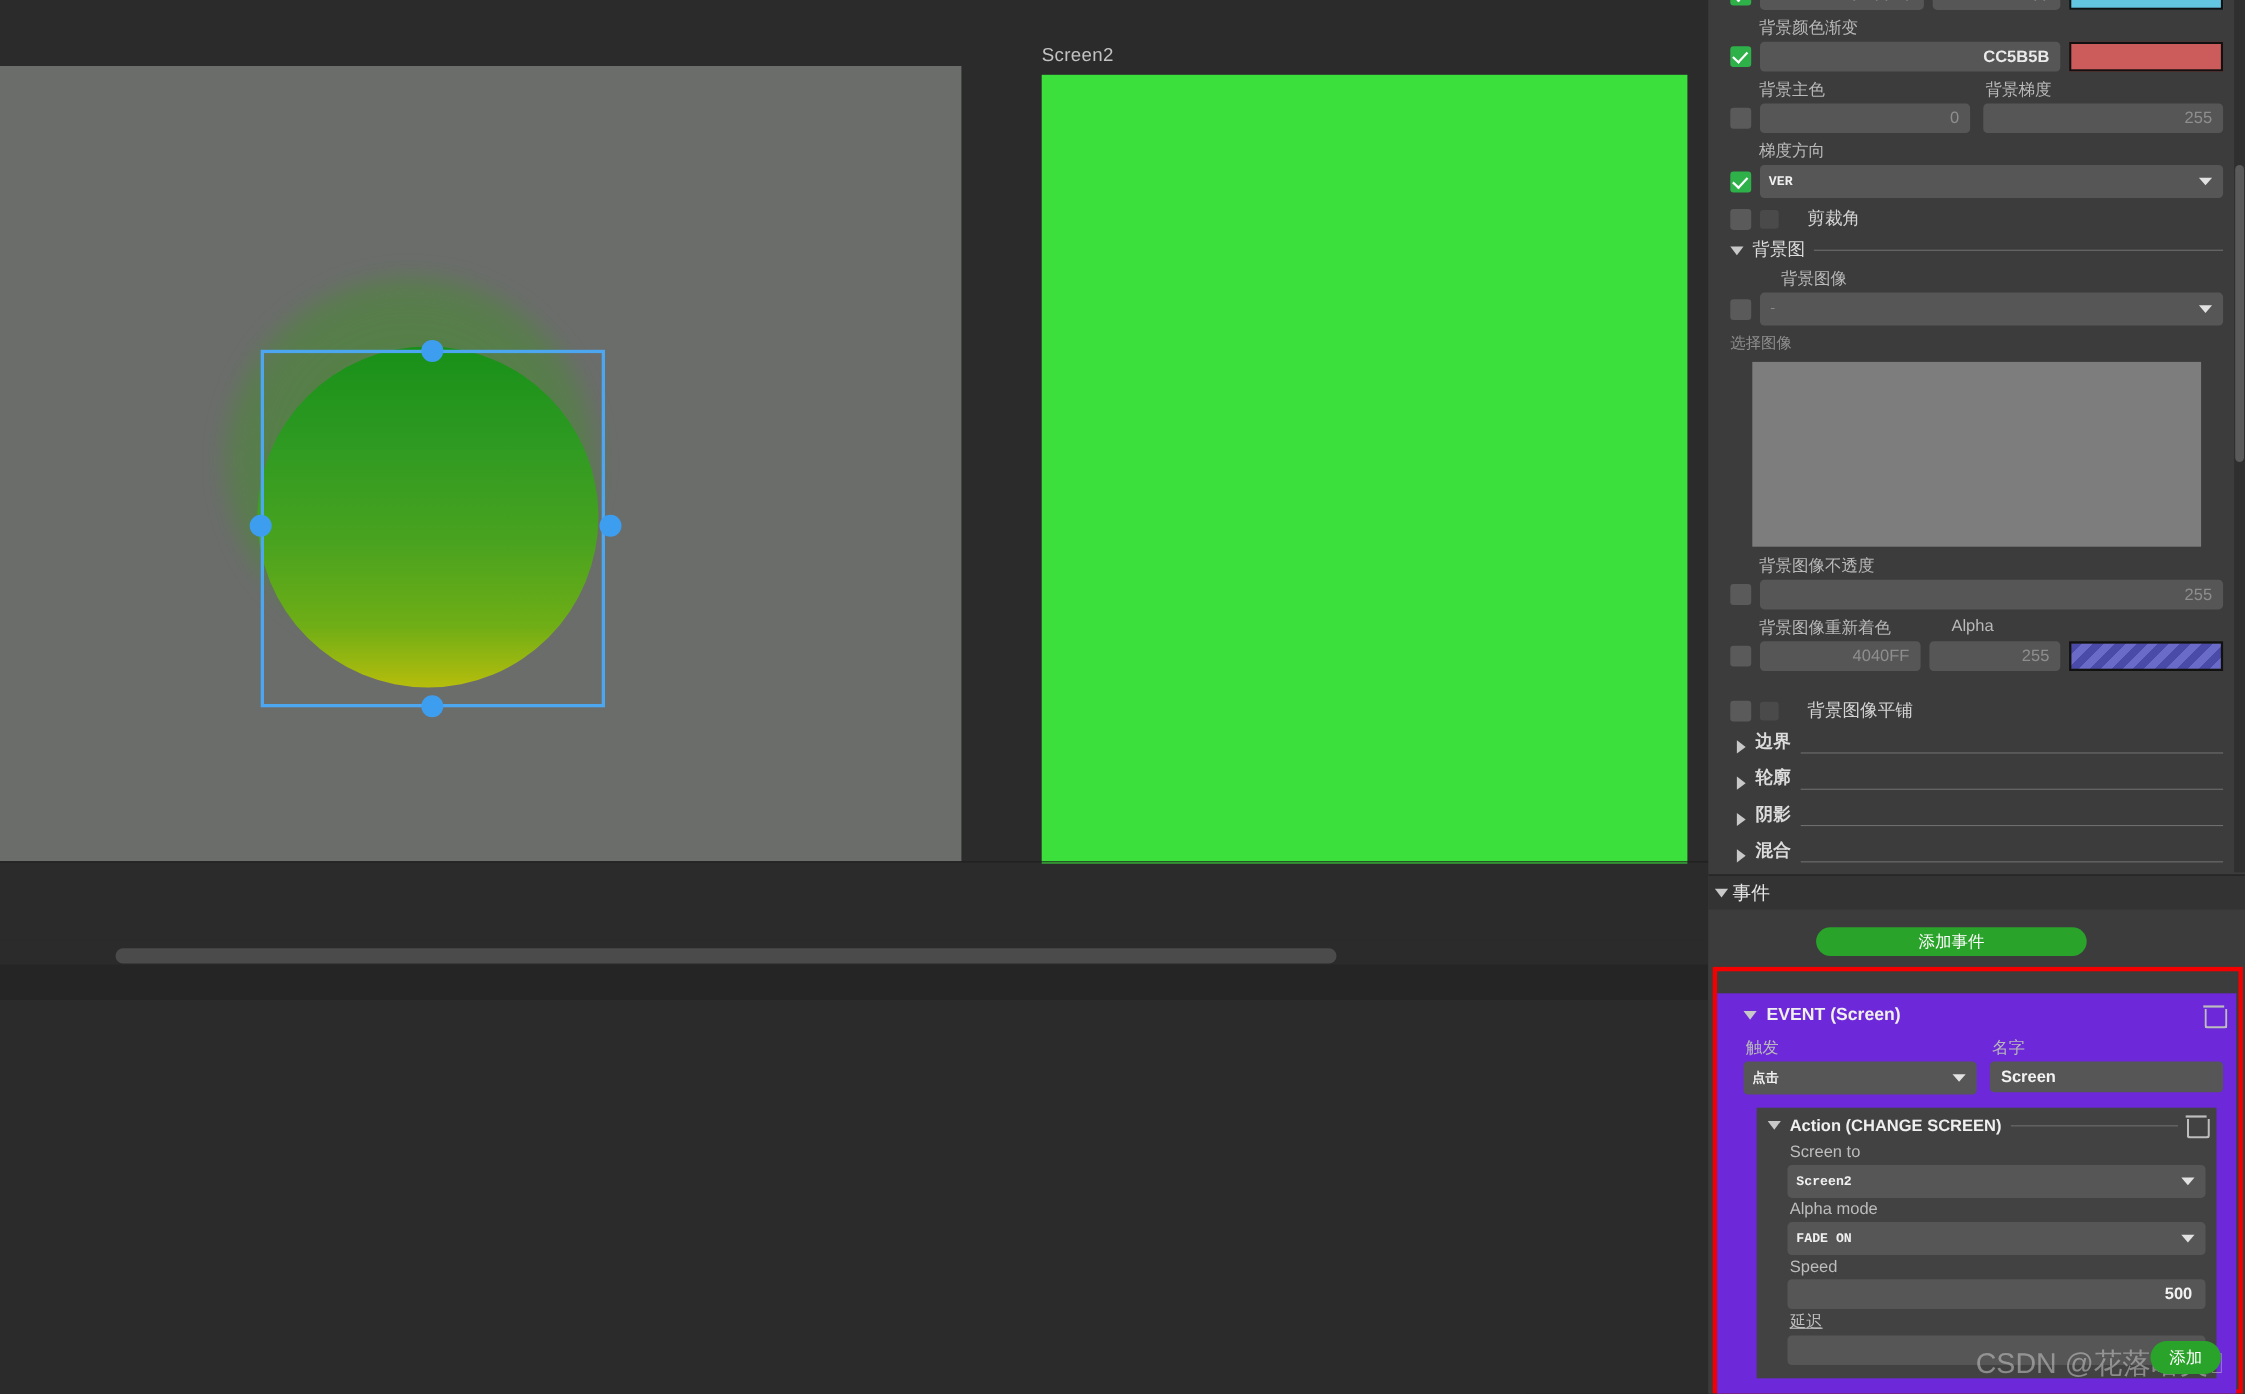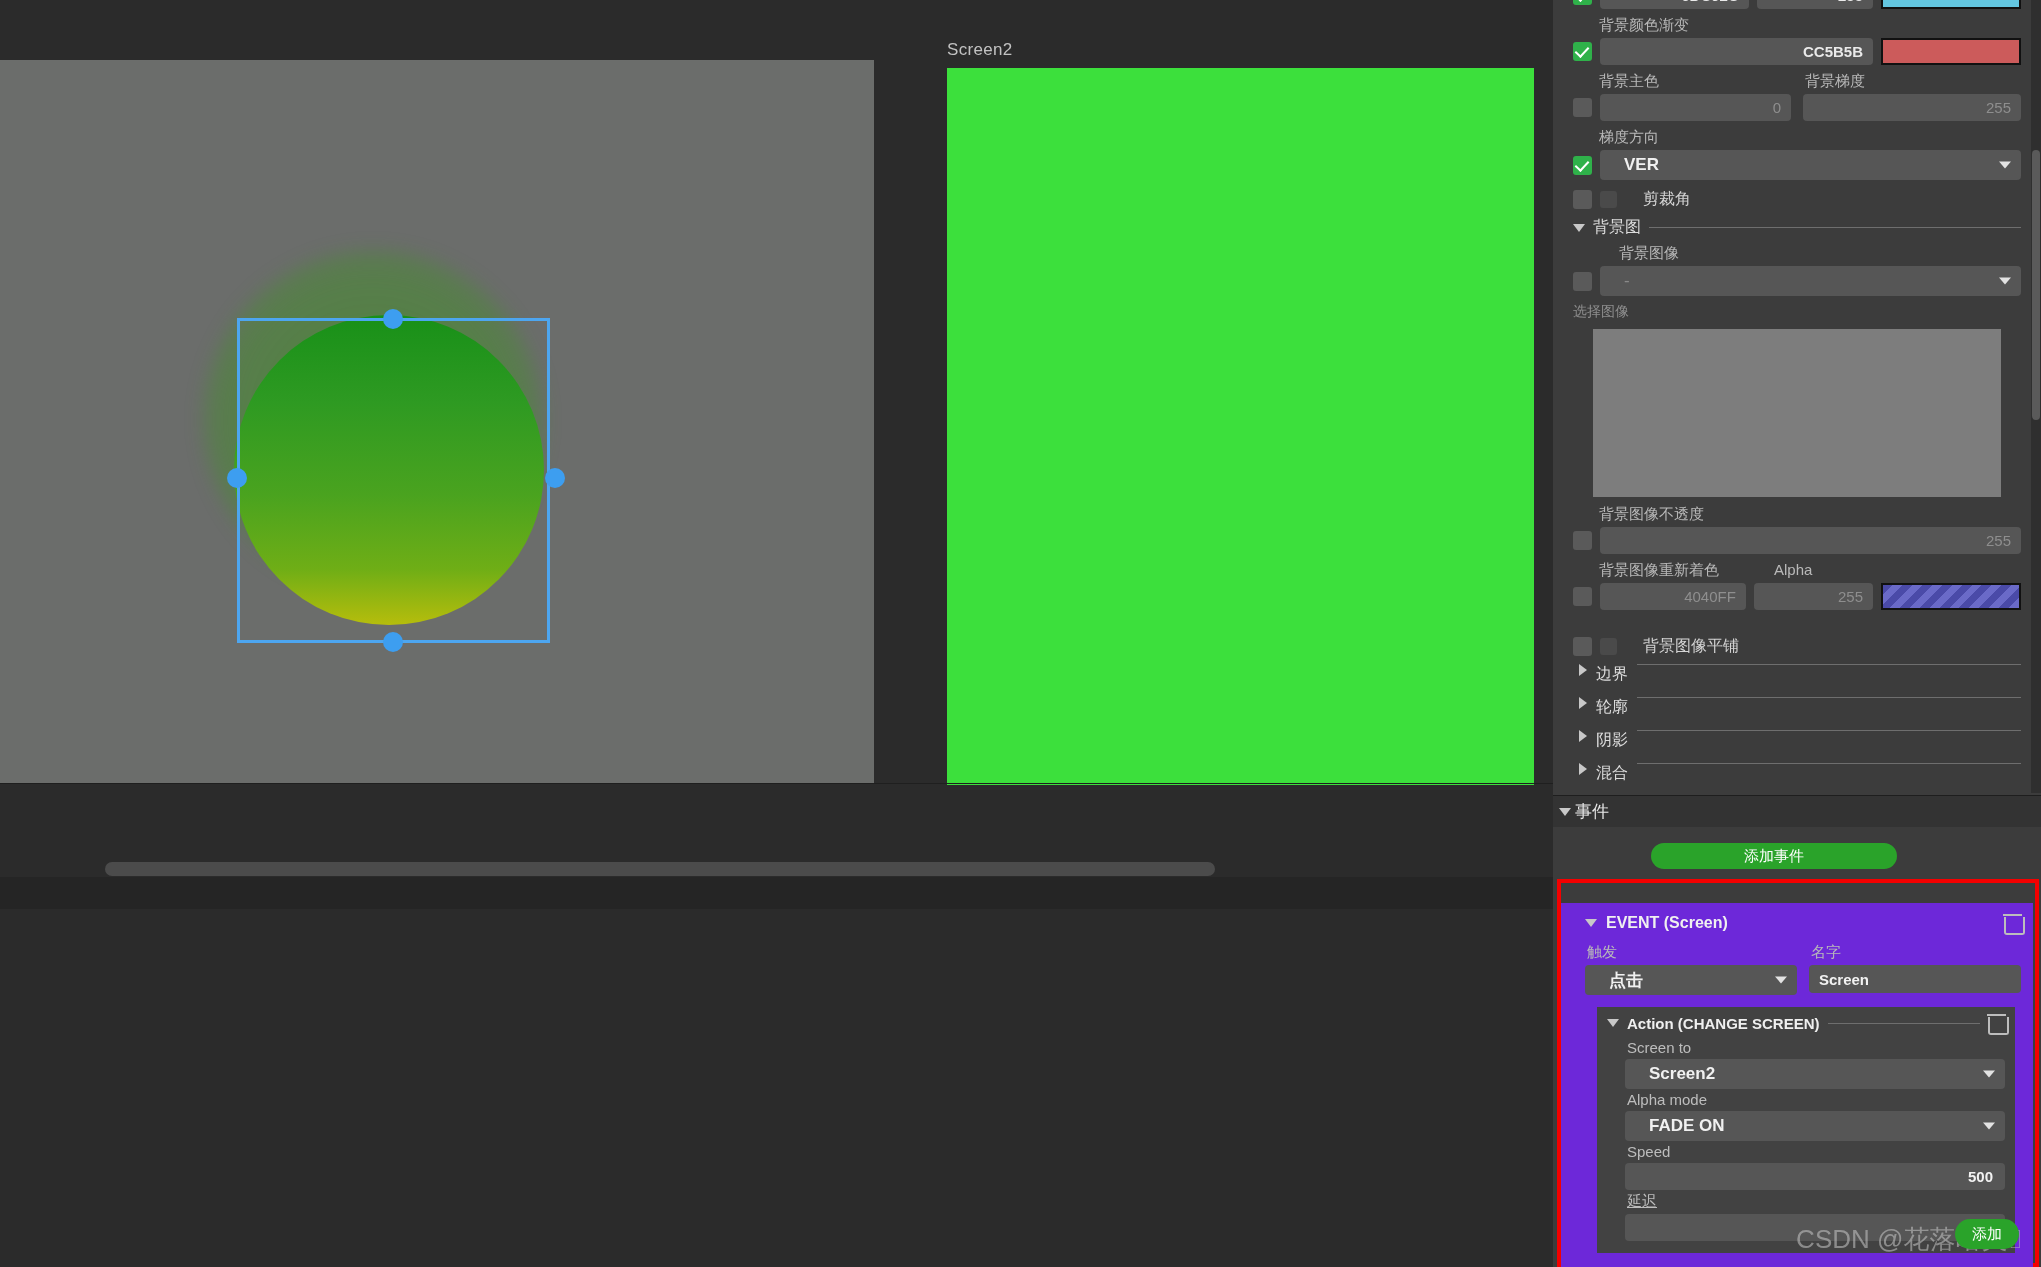--- a/index.html
+++ b/index.html
@@ -163,23 +163,23 @@
     flex: 1 1 auto; min-width: 0;
   }
   .field.dim { color: #8e8e8e; font-weight: normal; }
   .swatch {
     width: 140px; height: 27px; flex: 0 0 140px;
     border: 2px solid #111;
   }
   .sel-drop {
     height: 30px; border-radius: 4px; background: #565656;
     display: flex; align-items: center;
-    padding: 0 24px;
-    font-size: 17px; font-weight: bold; color: #f0f0f0;
-    flex: 1 1 auto; position: relative;
+    padding: 0 8px;
+    font-size: 12px; font-weight: bold; color: #f0f0f0;
+    flex: 1 1 auto; position: relative; font-family: Liberation Mono, monospace;
   }
   .sel-drop.placeholder { color: #8a8a8a; font-weight: normal; }
   .sel-drop .caret {
     position: absolute; right: 10px; top: 50%;
     transform: translateY(-50%);
     width: 0; height: 0;
     border-left: 6px solid transparent;
     border-right: 6px solid transparent;
     border-top: 7px solid #e2e2e2;
   }
@@ -198,23 +198,23 @@
     width: 0; height: 0;
     border-left: 6px solid transparent; border-right: 6px solid transparent;
     border-top: 8px solid #c8c8c8;
   }
   .tri.right {
     border-top: 6px solid transparent; border-bottom: 6px solid transparent;
     border-left: 8px solid #c8c8c8; border-right: none;
   }
   .rule { flex: 1 1 auto; height: 1px; background: #6e6e6e; }
   .collapsed-row {
-    display: flex; align-items: flex-start; gap: 9px;
+    display: flex; align-items: flex-end; gap: 9px;
     margin: 0 0 12px 6px;
-    font-size: 16px; color: #dcdcdc;
+    font-size: 16px; color: #dcdcdc; font-weight: bold;
   }
 
   
   #events-header {
     position: absolute; left: 0; top: 795px;
     width: 488px; height: 32px;
     background: #333;
     border-top: 1px solid #1e1e1e;
     display: flex; align-items: center; gap: 4px;
     padding-left: 6px;

